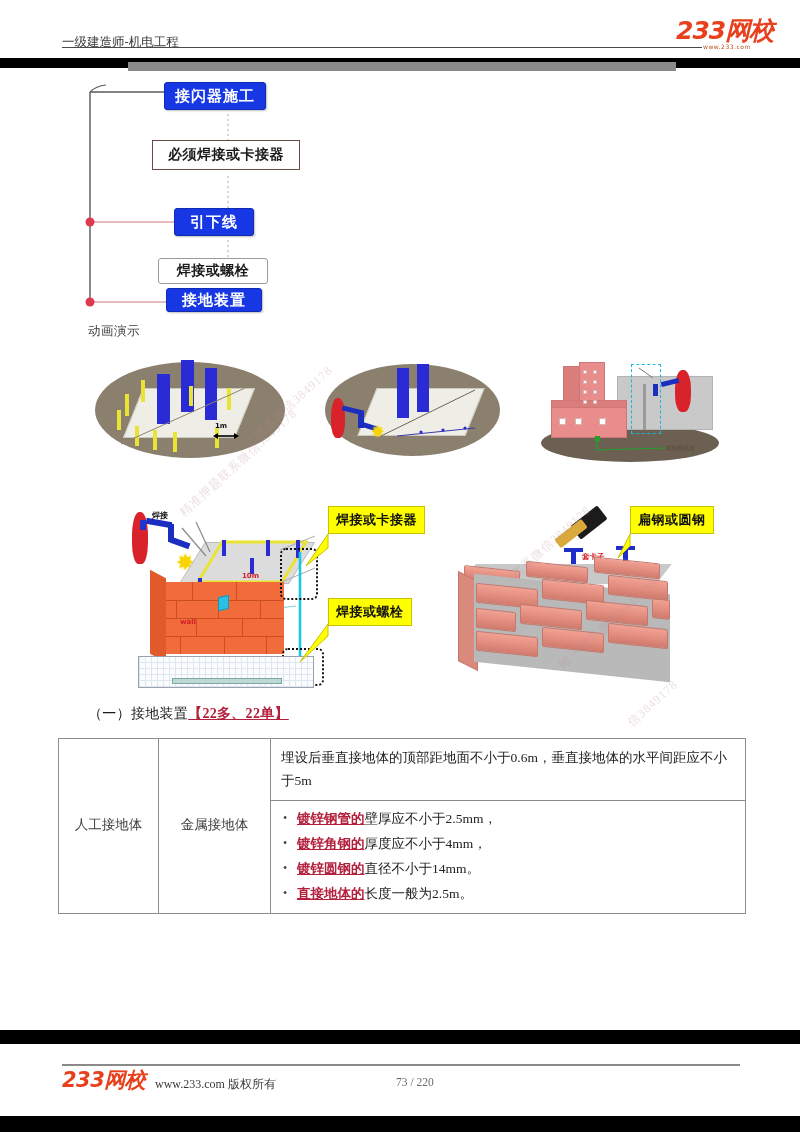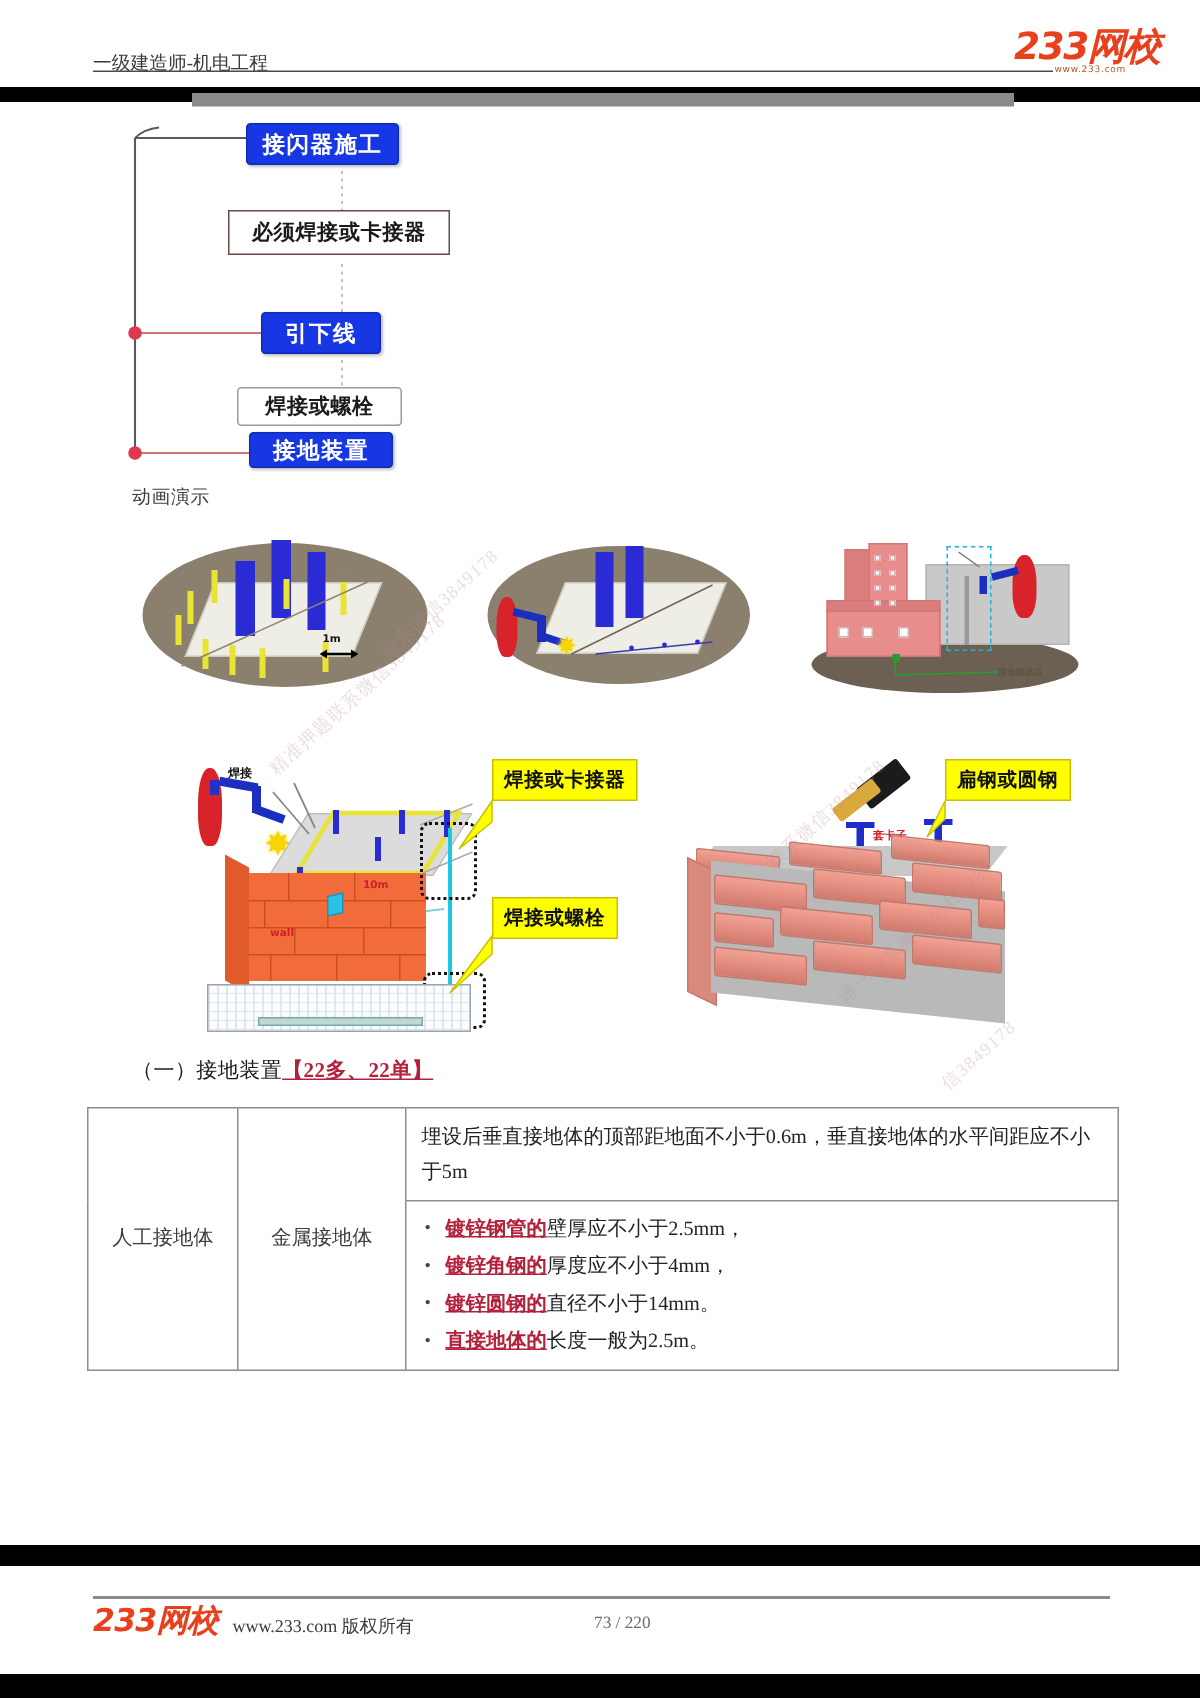--- a/index.html
+++ b/index.html
@@ -508,21 +508,21 @@
       <div class="brick-vline" style="left:56px; top:18px; height:18px;"></div>
       <div class="brick-vline" style="left:98px; top:18px; height:18px;"></div>
       <div class="brick-vline" style="left:34px; top:36px; height:18px;"></div>
       <div class="brick-vline" style="left:80px; top:36px; height:18px;"></div>
       <div class="brick-vline" style="left:18px; top:54px; height:18px;"></div>
       <div class="brick-vline" style="left:62px; top:54px; height:18px;"></div>
       <div class="brick-vline" style="left:104px; top:54px; height:18px;"></div>
     </div>
     <div style="position:absolute;left:40px;top:84px;width:16px;height:84px;background:#e05a2c;transform:skewY(28deg);"></div>
     <div class="small-red-label" style="left:70px; top:128px;">wall</div>
-    <div class="small-red-label" style="left:132px; top:96px;">10m</div>
+    <div class="small-red-label" style="left:132px; top:82px;">10m</div>
 
     <div style="position:absolute;left:108px;top:106px;width:11px;height:14px;background:#2bc0e6;border:1px solid #1a93b3;transform:skewY(-12deg);"></div>
 
     <div class="dotted-ring" style="left:170px; top:58px; width:38px; height:52px;"></div>
     <div class="dotted-ring" style="left:172px; top:158px; width:42px; height:38px;"></div>
 
     <div class="grid-strip" style="left:28px; top:166px; width:176px; height:32px;"></div>
     <div style="position:absolute;left:62px;top:188px;width:110px;height:6px;background:#bcd9d6;border:1px solid #7aa8a4;"></div>
 
     <div class="callout" style="left:218px; top:16px;">焊接或卡接器</div>

